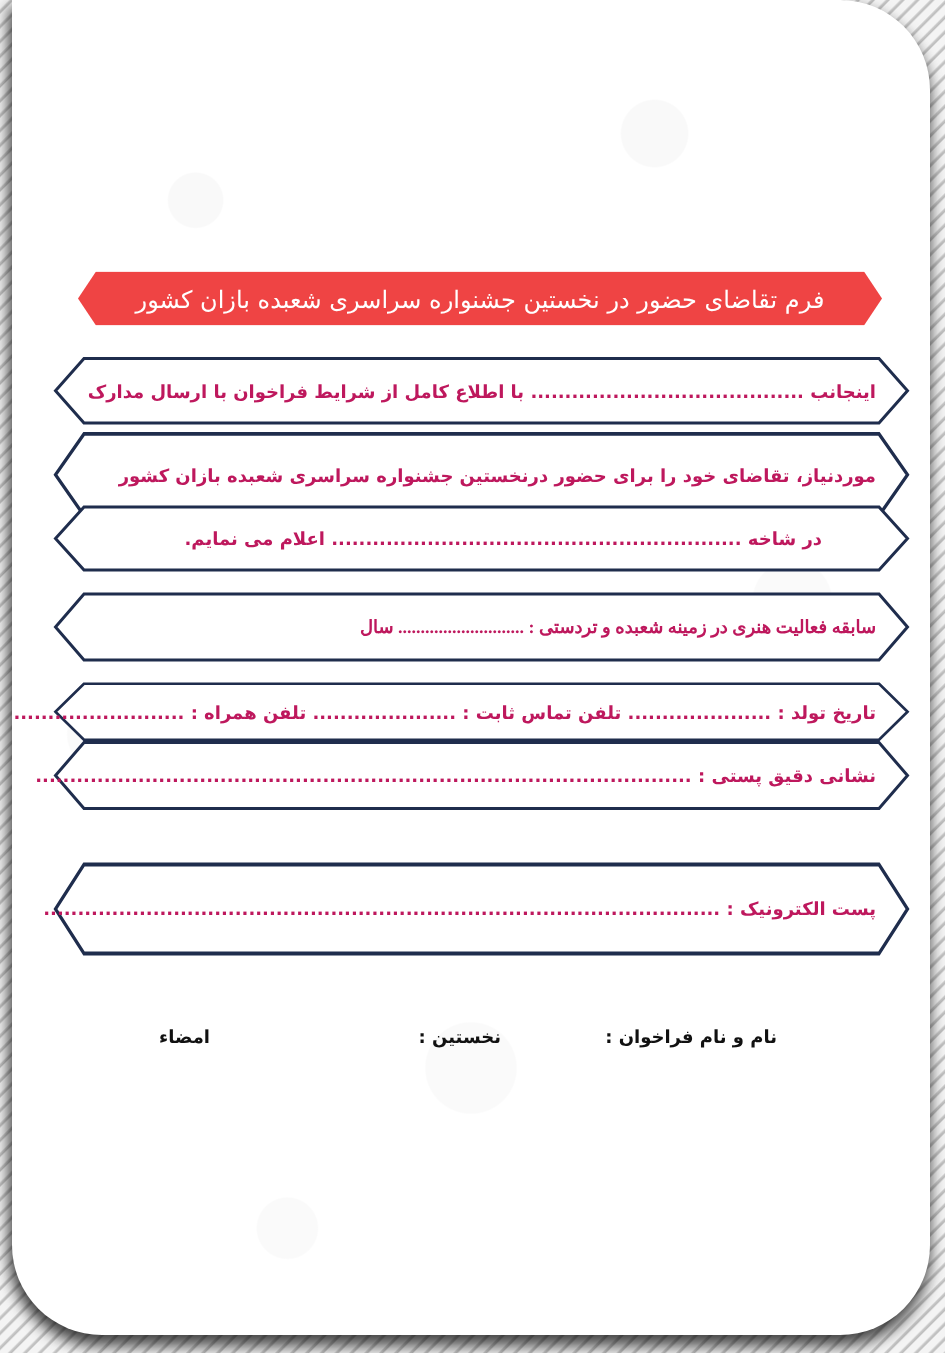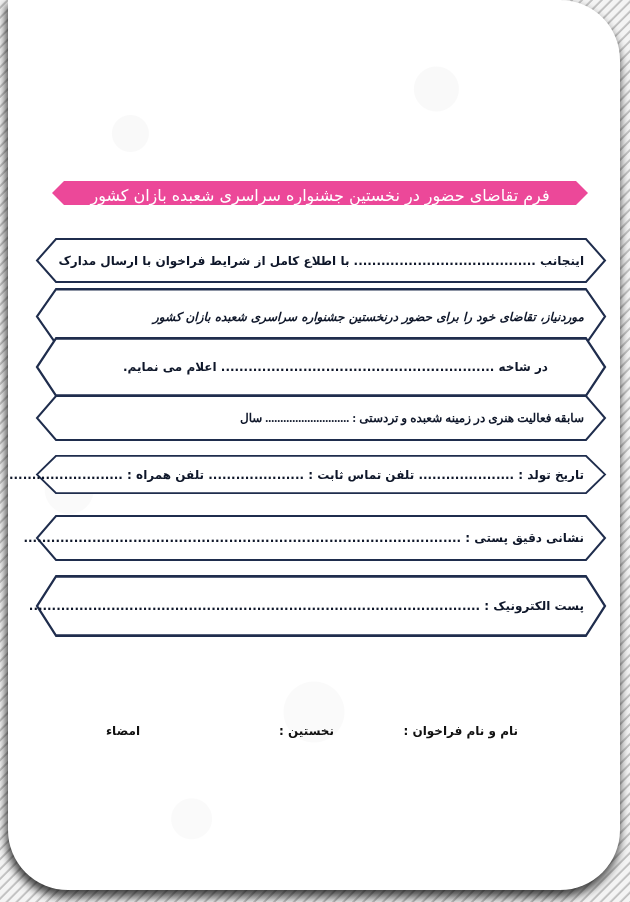--- a/index.html
+++ b/index.html
@@ -31,93 +31,93 @@
     position: absolute; left: 0; top: 0; width: 80px; height: 80px;
     background: repeating-linear-gradient(135deg, #f4f4f4 0px, #f4f4f4 4px, #c9c9c9 5px, #bdbdbd 6px, #f4f4f4 7px);
   }
   .corner-tl::after {
     content: ""; position: absolute; left: 18px; top: 12px; width: 140px; height: 140px;
     background: #fff; border-top-left-radius: 58px;
     box-shadow: -3px -1px 6px rgba(0,0,0,0.35);
   }
 
   .header {
-    position: absolute; left: 52px; top: 181px; width: 536px; height: 24px;
-    background: #ec4899;
+    position: absolute; left: 52px; top: 181px; width: 536px; height: 36px;
+    background: #ef4444;
     clip-path: polygon(12px 0, calc(100% - 12px) 0, 100% 50%, calc(100% - 12px) 100%, 12px 100%, 0 50%);
-    display: flex; align-items: flex-end; justify-content: center;
+    display: flex; align-items: center; justify-content: center;
   }
   .header-title {
     color: #ffffff; font-size: 16px; direction: rtl; white-space: nowrap;
   }
 
   .box {
     position: absolute; left: 36px; width: 570px;
   }
   .box svg { position: absolute; left: 0; top: 0; width: 100%; height: 100%; overflow: visible; }
   .box-text {
     position: absolute; right: 22px; left: 22px; top: 0; bottom: 0;
     display: flex; align-items: center; justify-content: flex-start;
-    direction: rtl; font-size: 12px; color: #0f172a; white-space: nowrap;
+    direction: rtl; font-size: 12px; color: #be185d; white-space: nowrap;
     font-weight: bold;
   }
 
   .footer {
     position: absolute; top: 684px; left: 0; width: 630px; height: 20px;
     font-size: 12px; color: #111; font-weight: bold; direction: rtl;
   }
-  .footer span { position: absolute; top: 0; white-space: nowrap; margin-top: 40px; }
+  .footer span { position: absolute; top: 0; white-space: nowrap; }
 </style>
 </head>
 <body>
 
 <div class="corner-tl"></div>
 <div class="page">
 </div>
 
 <div class="header">
   <span class="header-title">فرم تقاضای حضور در نخستین جشنواره سراسری شعبده بازان کشور</span>
 </div>
 
 <div class="box" style="top:238px;height:45px;">
   <svg viewBox="0 0 570 45" preserveAspectRatio="none">
     <polygon points="20,1 550,1 569,22.5 550,44 20,44 1,22.5" fill="#fff" stroke="#1f2d4d" stroke-width="2"></polygon>
   </svg>
   <div class="box-text">اینجانب ........................................ با اطلاع کامل از شرایط فراخوان با ارسال مدارک</div>
 </div>
 
-<div class="box" style="top:288px;height:57px;font-style:italic;">
+<div class="box" style="top:288px;height:57px;">
   <svg viewBox="0 0 570 45" preserveAspectRatio="none">
     <polygon points="20,1 550,1 569,22.5 550,44 20,44 1,22.5" fill="#fff" stroke="#1f2d4d" stroke-width="2"></polygon>
   </svg>
   <div class="box-text">موردنیاز، تقاضای خود را برای حضور درنخستین جشنواره سراسری شعبده بازان کشور</div>
 </div>
 
-<div class="box" style="top:337px;height:60px;">
+<div class="box" style="top:337px;height:44px;">
   <svg viewBox="0 0 570 44" preserveAspectRatio="none">
     <polygon points="20,1 550,1 569,22 550,43 20,43 1,22" fill="#fff" stroke="#1f2d4d" stroke-width="2"></polygon>
   </svg>
   <div class="box-text" style="right:58px;">در شاخه ............................................................ اعلام می نمایم.</div>
 </div>
 
 <div class="box" style="top:395px;height:46px;font-family:Liberation Serif, serif;">
   <svg viewBox="0 0 570 46" preserveAspectRatio="none">
     <polygon points="20,1 550,1 569,23 550,45 20,45 1,23" fill="#fff" stroke="#1f2d4d" stroke-width="2"></polygon>
   </svg>
   <div class="box-text">سابقه فعالیت هنری در زمینه شعبده و تردستی : ............................ سال</div>
 </div>
 
 <div class="box" style="top:455px;height:39px;">
   <svg viewBox="0 0 570 46" preserveAspectRatio="none">
     <polygon points="20,1 550,1 569,23 550,45 20,45 1,23" fill="#fff" stroke="#1f2d4d" stroke-width="2"></polygon>
   </svg>
   <div class="box-text">تاریخ تولد : ..................... تلفن تماس ثابت : ..................... تلفن همراه : .........................</div>
 </div>
 
-<div class="box" style="top:515px;height:46px;">
+<div class="box" style="top:494px;height:46px;">
   <svg viewBox="0 0 570 46" preserveAspectRatio="none">
     <polygon points="20,1 550,1 569,23 550,45 20,45 1,23" fill="#fff" stroke="#1f2d4d" stroke-width="2"></polygon>
   </svg>
   <div class="box-text">نشانی دقیق پستی : ................................................................................................</div>
 </div>
 
 <div class="box" style="top:575px;height:62px;">
   <svg viewBox="0 0 570 46" preserveAspectRatio="none">
     <polygon points="20,1 550,1 569,23 550,45 20,45 1,23" fill="#fff" stroke="#1f2d4d" stroke-width="2"></polygon>
   </svg>

